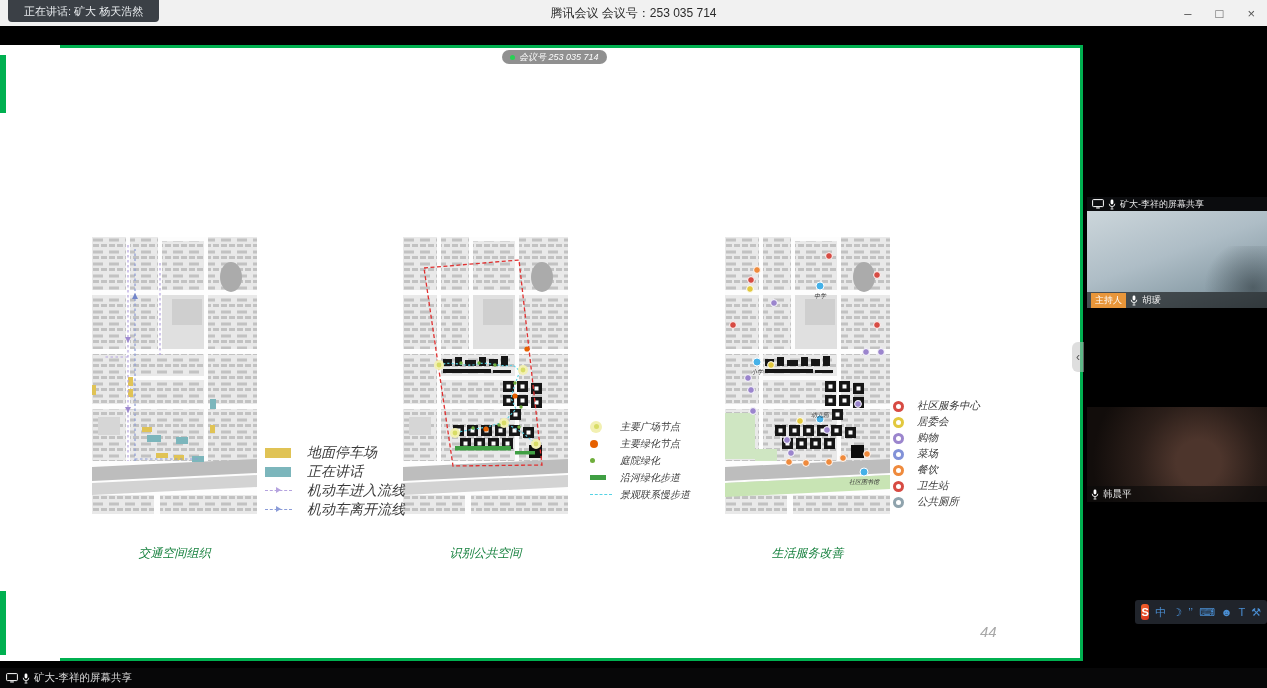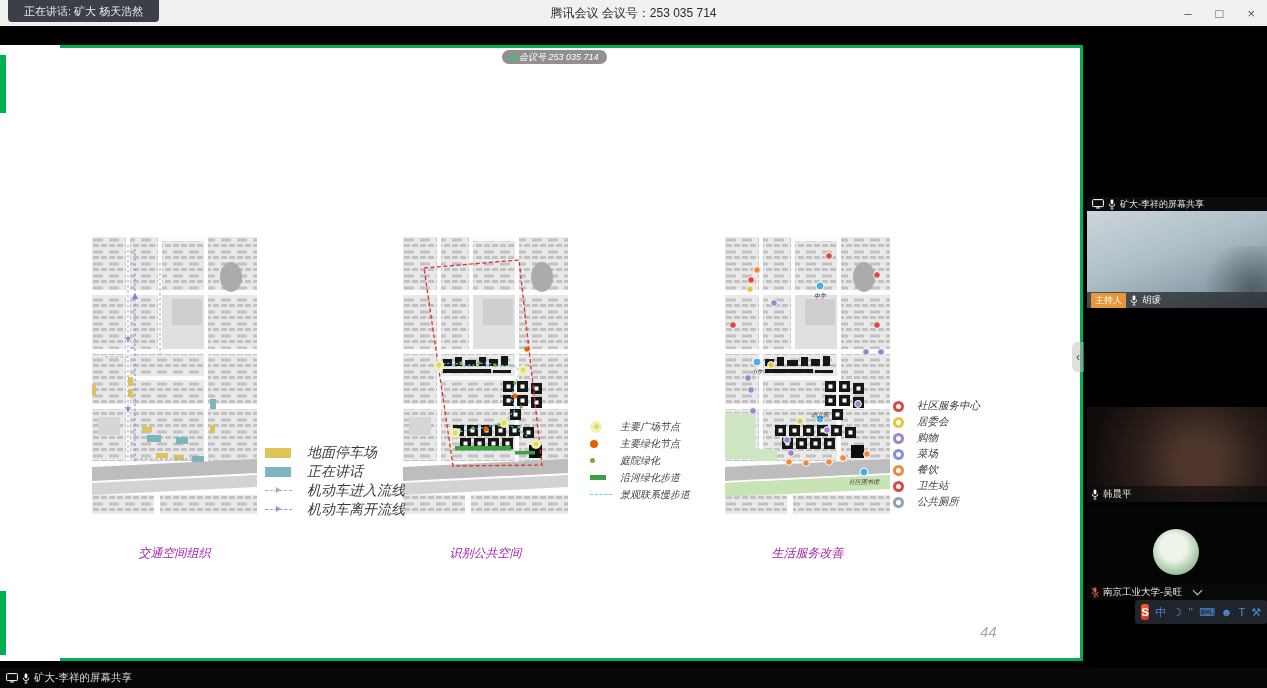--- a/index.html
+++ b/index.html
@@ -21,21 +21,21 @@
   .g-top{left:60px;right:0;top:0;height:3px;}
   .g-right{right:0;top:0;bottom:0;width:3px;}
   .g-bottom{left:60px;right:0;bottom:0;height:3px;}
   .g-left-top{left:0;top:10px;width:6px;height:58px;}
   .g-left-bottom{left:0;top:546px;width:6px;height:64px;}
   .meeting-badge{position:absolute;left:502px;top:5px;height:14px;display:flex;align-items:center;gap:4px;
        background:rgba(125,125,125,.85);border-radius:7px;padding:0 8px;color:#fff;font-size:9px;}
   .meeting-badge .gdot{width:5px;height:5px;border-radius:50%;background:#27d154;}
   .slide-title{position:absolute;left:78px;top:80px;font-size:23px;color:#3d3d3d;letter-spacing:.5px;}
   .mapfig{position:absolute;top:192px;width:165px;}
-  .caption{position:absolute;top:308px;width:100%;text-align:center;font-size:12px;color:#a21caf;}
+  .caption{position:absolute;top:308px;width:100%;text-align:center;font-size:12px;color:#15803d;}
   .page-num{position:absolute;left:980px;top:578px;font-size:15px;color:#a8a8a8;}
   
   .legend{position:absolute;display:flex;flex-direction:column;color:#3a3a3a;}
   .lrow{display:flex;align-items:center;gap:8px;}
   #legend1{left:265px;top:398px;font-size:14px;}
   #legend1 .lrow{height:19px;}
   #legend1 .lic{width:34px;}
   #legend2{left:590px;top:373px;font-size:10px;}
   #legend2 .lrow{height:17px;}
   #legend2 .lic{width:22px;}
@@ -474,31 +474,20 @@
 
       <div class="tile tile-p2">
         <div class="pstrip">
           <svg width="8" height="11" class="mic">
               <use href="#ic-mic"></use>
             </svg>
           <span>韩晨平</span>
         </div>
       </div>
 
-      <div class="tile tile-p3">
-        <div class="avatar5"></div>
-        <div class="pstrip">
-          <svg width="8" height="11" class="mic-red">
-              <use href="#ic-mic"></use>
-              <line x1="0.8" y1="0.8" x2="7.2" y2="9.8" stroke="#e0574b" stroke-width="1"></line>
-            </svg>
-          <span>南京工业大学-吴旺</span>
-          <span class="chev"></span>
-        </div>
-      </div>
 
       <div class="ime-bar">
         <span class="sogou-logo">S</span>
         <span class="ime-ic">中</span>
         <span class="ime-ic">☽</span>
         <span class="ime-ic">’’</span>
         <span class="ime-ic">⌨</span>
         <span class="ime-ic">☻</span>
         <span class="ime-ic">T</span>
         <span class="ime-ic">⚒</span>

